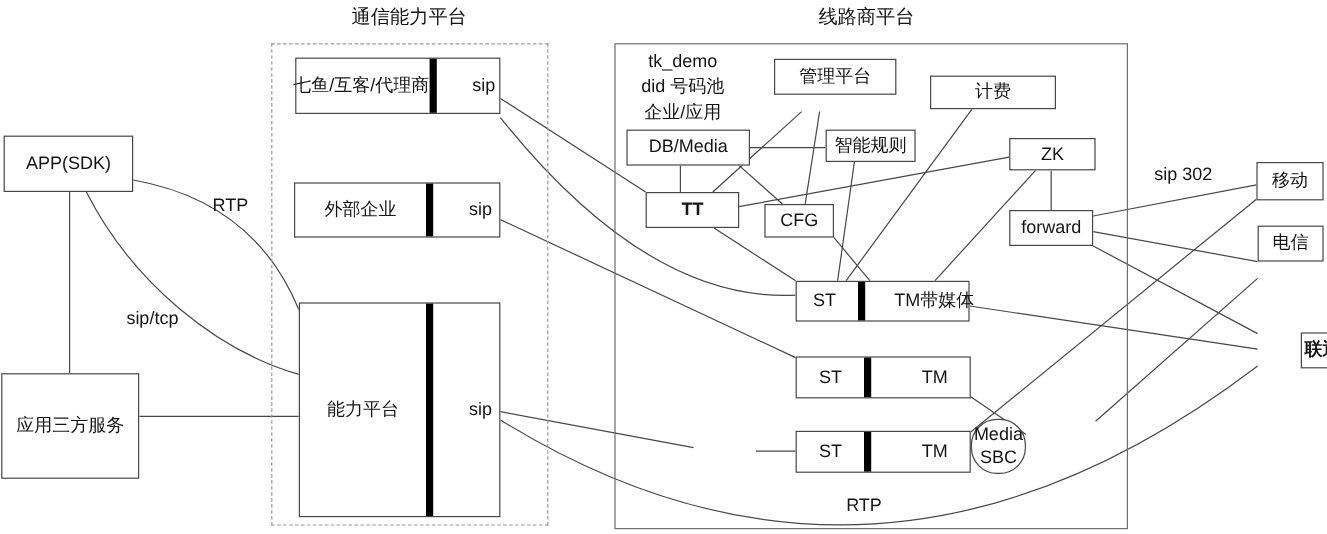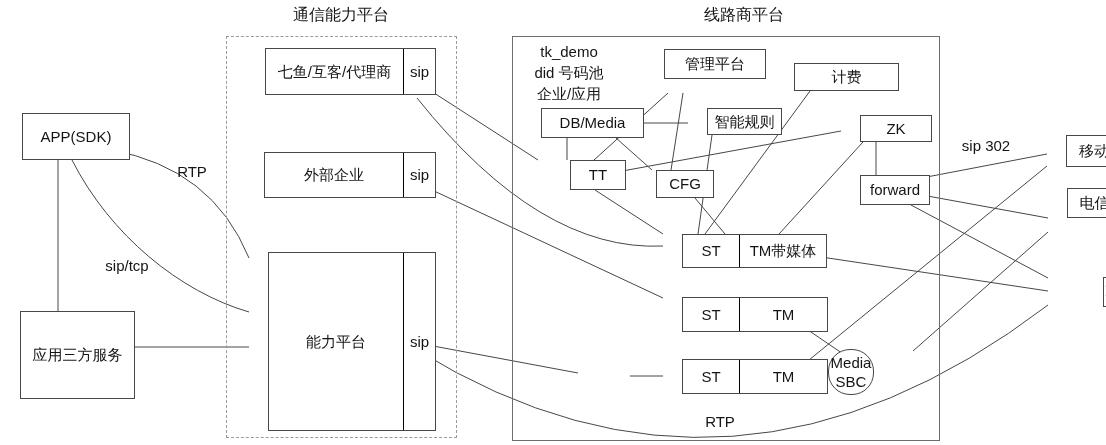--- a/index.html
+++ b/index.html
@@ -17,28 +17,28 @@
   .group.dashed{border:1px dashed #9a9a9a;}
   .group.solid{border:1px solid #6d6d6d;}
   .gtitle{
     position:absolute;font-size:16px;line-height:18px;
     text-align:center;white-space:nowrap;
   }
   .node{
     position:absolute;box-sizing:border-box;
     border:1px solid #474747;background:#ffffff;
     display:flex;align-items:center;justify-content:center;
-    font-size:15px;line-height:18px;text-align:center;white-space:nowrap;margin-left:19px;
+    font-size:15px;line-height:18px;text-align:center;white-space:nowrap;
   }
   .split{padding:0;}
   .split .cell{
     flex:1 1 auto;height:100%;
     display:flex;align-items:center;justify-content:center;
   }
-  .split .cell.side{border-left:1px solid #000000;flex:0 0 auto;}
+  .split .cell.side{border-left:6px solid #000000;flex:0 0 auto;padding-left:24px;}
   .note{
     position:absolute;font-size:15px;line-height:21px;
     text-align:center;white-space:nowrap;
   }
   .elabel{
     position:absolute;font-size:15px;line-height:18px;
     text-align:center;background:#ffffff00;white-space:nowrap;
   }
   .twoline{flex-direction:column;line-height:19px;}
 </style>
@@ -76,21 +76,21 @@
     <path d="M911,180 L1047,154"></path>
     <path d="M911,193 L1048,218"></path>
     <path d="M911,205 L1048,278"></path>
     <path d="M630,376 L663,376"></path>
   </svg>
 
   <div class="group dashed" style="left:226px;top:36px;width:231px;height:402px;"></div>
   <div class="group solid" style="left:512px;top:36px;width:428px;height:405px;"></div>
 
   <div class="gtitle" style="left:281px;top:6px;width:120px;">通信能力平台</div>
-  <div class="gtitle" style="left:684px;top:6px;width:120px;">线路商平台</div>
+  <div class="gtitle" style="left:662px;top:6px;width:120px;">线路商平台</div>
 
   <div class="note" style="left:508px;top:41px;width:122px;">
     <div>tk_demo</div>
     <div>did 号码池</div>
     <div>企业/应用</div>
   </div>
 
   <div class="node" style="left:3px;top:113px;width:108px;height:47px;">APP(SDK)</div>
   <div class="node" style="left:1px;top:311px;width:115px;height:88px;">应用三方服务</div>
 
@@ -104,21 +104,21 @@
   </div>
   <div class="node split" style="left:249px;top:252px;width:168px;height:179px;">
     <div class="cell">能力平台</div>
     <div class="cell side" style="width:31px;">sip</div>
   </div>
 
   <div class="node" style="left:522px;top:108px;width:103px;height:30px;">DB/Media</div>
   <div class="node" style="left:645px;top:49px;width:102px;height:30px;">管理平台</div>
   <div class="node" style="left:775px;top:63px;width:105px;height:28px;">计费</div>
   <div class="node" style="left:688px;top:108px;width:75px;height:27px;">智能规则</div>
-  <div class="node" style="left:551px;top:160px;width:56px;height:30px;">TT</div>
+  <div class="node" style="left:538px;top:160px;width:78px;height:30px;font-weight:bold;">TT</div>
   <div class="node" style="left:637px;top:170px;width:58px;height:28px;">CFG</div>
   <div class="node" style="left:841px;top:115px;width:72px;height:27px;">ZK</div>
   <div class="node" style="left:841px;top:175px;width:70px;height:30px;">forward</div>
 
   <div class="node split" style="left:663px;top:234px;width:145px;height:34px;">
     <div class="cell" style="flex:0 0 auto;width:56px;">ST</div>
     <div class="cell side" style="flex:1 1 auto;">TM带媒体</div>
   </div>
   <div class="node split" style="left:663px;top:297px;width:146px;height:35px;">
     <div class="cell" style="flex:0 0 auto;width:56px;">ST</div>

